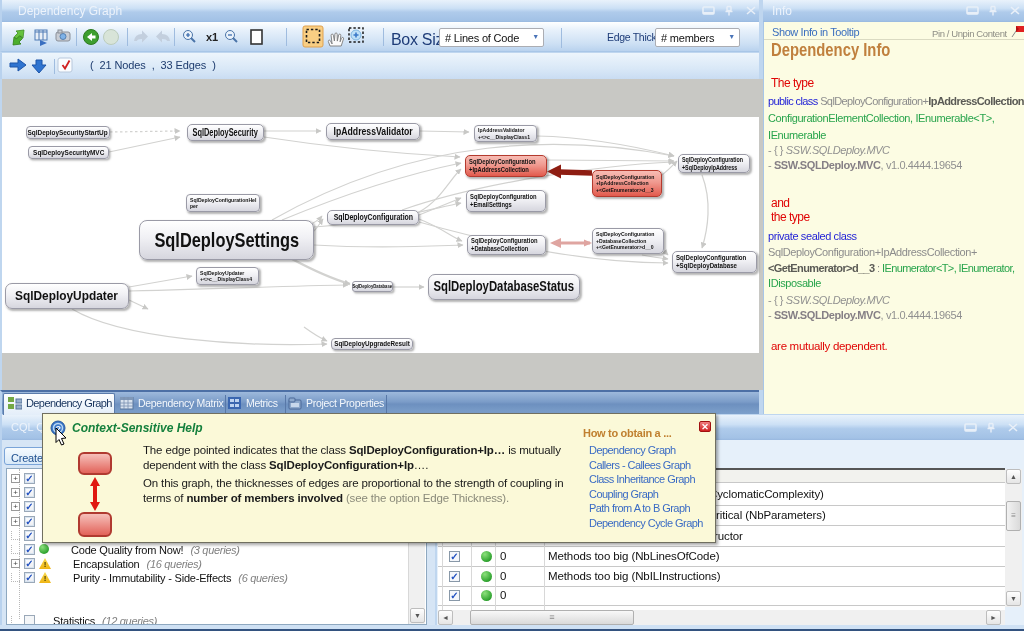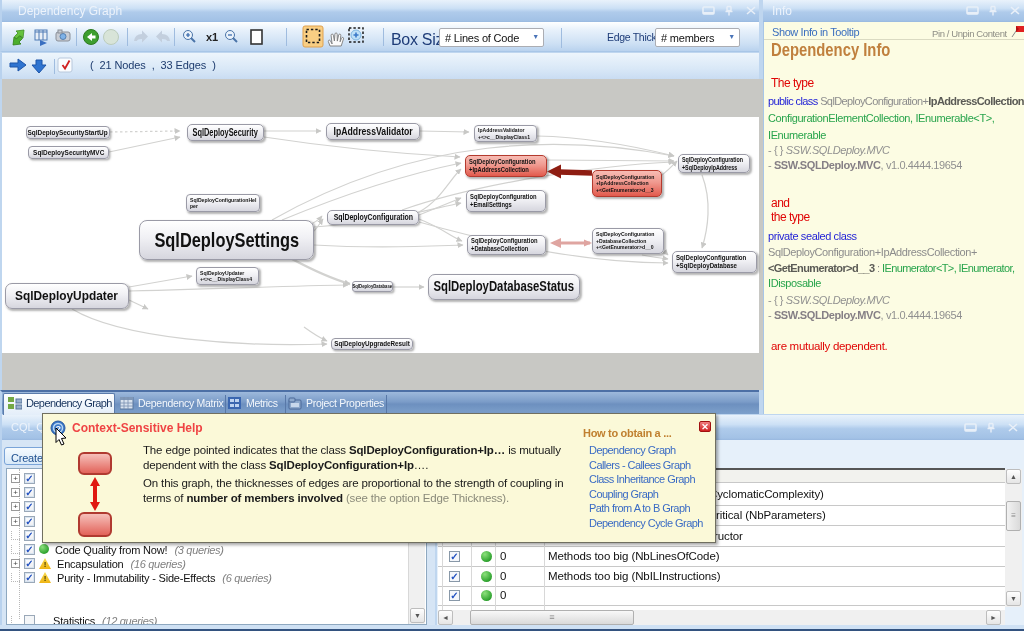--- a/index.html
+++ b/index.html
@@ -12,21 +12,21 @@
 .nl>span{transform:scaleX(0.88);transform-origin:left center;text-align:left;}
 .rednode{background:linear-gradient(180deg,#F7BCB4 0%,#F09A90 45%,#E25A4D 100%);border:1px solid #B43A2E;}
 .sep{position:absolute;width:1px;background:#9FBCDF;top:6px;height:20px;}
 .tr1{position:absolute;left:0;height:14px;width:400px;white-space:nowrap;}
 .pb{display:inline-block;width:9px;height:9px;margin:2px 2px 0 4px;border:1px solid #9A9A9A;background:#fff;font-size:8px;line-height:7px;text-align:center;color:#444;vertical-align:top;}
 .pbe{display:inline-block;width:9px;height:9px;margin:2px 2px 0 4px;vertical-align:top;border-left:1px dotted #B8B8B8;border-bottom:1px dotted #B8B8B8;border-color:transparent transparent #B8B8B8 #B8B8B8;}
 .cb{display:inline-block;width:11px;height:11px;margin:1px 2px 0 2px;border:1px solid #9AA8B8;background:linear-gradient(180deg,#FDFDFD,#EDEef2);font-size:10px;line-height:10px;text-align:center;color:#2050C0;font-weight:bold;vertical-align:top;box-shadow:inset 0 0 0 1px #D8E4F0;}
 .cbe{display:inline-block;width:11px;height:11px;margin:1px 2px 0 2px;border:1px solid #9AA8B8;background:#F4F6F8;vertical-align:top;}
 .gdot{display:inline-block;width:10px;height:10px;margin:1px 3px 0 2px;border-radius:50%;background:radial-gradient(circle at 35% 30%,#8CE07C,#2FA32F 70%,#1E7A1E);vertical-align:top;}
 .warn{display:inline-block;width:12px;height:11px;margin:1px 3px 0 2px;vertical-align:top;position:relative;background:linear-gradient(180deg,#F8DA50,#EFB515);clip-path:polygon(50% 0,100% 100%,0 100%);text-align:center;font-size:8px;font-weight:bold;color:#4A3A00;line-height:13px;font-style:normal;}
-.tt{font-size:11px;letter-spacing:-0.2px;color:#111;margin-left:3px;}
+.tt{font-size:11px;letter-spacing:-0.2px;color:#111;margin-left:19px;}
 .qq{font-size:11px;letter-spacing:-0.3px;color:#808080;font-style:italic;margin-left:7px;}
 .trow{position:absolute;left:0;width:567px;border-bottom:1px solid #C8C8C8;height:20px;}
 .tcb{position:absolute;left:11px;top:4px;width:11px;height:11px;border:1px solid #8898A8;background:#F4F6FA;color:#2050C0;font-size:10px;line-height:10px;text-align:center;font-weight:bold;}
 .tgd{position:absolute;left:43px;top:4px;width:11px;height:11px;border-radius:50%;background:radial-gradient(circle at 35% 30%,#8CE07C,#2FA32F 70%,#1E7A1E);}
 .tzero{position:absolute;left:62px;top:3px;font-size:11.5px;}
 .tdesc{position:absolute;left:110px;top:3px;font-size:11.5px;letter-spacing:-0.1px;}
 </style></head>
 <body>
 
 <div class="abs titlebar" style="left:0;top:0;width:759px;height:22px;border-left:2px solid #B9D2EE;">
@@ -387,21 +387,21 @@
 
 <div class="abs" style="left:42px;top:413px;width:674px;height:130px;background:#FBF9D8;border:1px solid #706F60;box-shadow:2px 2px 3px rgba(0,0,0,0.35);font-size:12px;color:#1A1A1A;">
  <svg class="abs" style="left:7px;top:6px" width="16" height="16" viewBox="0 0 16 16">
       <circle cx="8" cy="8" r="7" fill="#3A78C8" stroke="#2858A0"></circle>
       <circle cx="8" cy="8" r="4.5" fill="none" stroke="#BCD8F2" stroke-width="1.5"></circle>
       <text x="5.5" y="12" font-size="9" fill="#fff" font-weight="bold">?</text>
     </svg>
  <svg class="abs" style="left:12px;top:14px" width="14" height="18" viewBox="0 0 14 18">
       <path d="M1 0 L11 10 L6.5 10.5 L9 16 L6.5 17 L4 11.5 L1 14.5 Z" fill="#fff" stroke="#000" stroke-width="1"></path>
     </svg>
- <div class="abs" style="left:29px;top:7px;font-size:12px;font-weight:bold;color:#ef4444;">Context-Sensitive Help</div>
+ <div class="abs" style="left:29px;top:7px;font-size:12px;font-weight:bold;color:#15803d;font-style:italic;">Context-Sensitive Help</div>
  <div class="abs" style="left:35px;top:38px;width:34px;height:23px;border:2px solid #B03A30;border-radius:6px;background:linear-gradient(180deg,#F6C0BA,#E2635A);"></div>
  <svg class="abs" style="left:42px;top:62px" width="20" height="36" viewBox="0 0 20 36">
       <path d="M10 1 L15 10 L12 10 L12 26 L15 26 L10 35 L5 26 L8 26 L8 10 L5 10 Z" fill="#E01810"></path>
     </svg>
  <div class="abs" style="left:35px;top:98px;width:34px;height:25px;border:2px solid #B03A30;border-radius:6px;background:linear-gradient(180deg,#F6C0BA,#E2635A);"></div>
  <div class="abs" style="left:100px;top:29px;line-height:14.6px;font-size:11.5px;letter-spacing:-0.15px;white-space:nowrap;">The edge pointed indicates that the class <b>SqlDeployConfiguration+Ip…</b> is mutually<br>dependent with the class <b>SqlDeployConfiguration+Ip</b>….</div>
  <div class="abs" style="left:100px;top:62px;line-height:14.6px;font-size:11.5px;letter-spacing:-0.15px;white-space:nowrap;">On this graph, the thicknesses of edges are proportional to the strength of coupling in<br>terms of <b>number of members involved</b> <span style="color:#8A8A7A;">(see the option Edge Thickness).</span></div>
  <div class="abs" style="left:540px;top:13px;font-weight:bold;color:#C08030;font-size:11px;letter-spacing:-0.3px;">How to obtain a ...</div>
  <div class="abs" style="left:546px;top:29px;line-height:14.55px;color:#3A6BC4;font-size:11px;letter-spacing:-0.55px;white-space:nowrap;">Dependency Graph<br>Callers - Callees Graph<br>Class Inheritance Graph<br>Coupling Graph<br>Path from A to B Graph<br>Dependency Cycle Graph</div>
  <div class="abs" style="left:656px;top:7px;width:12px;height:11px;background:linear-gradient(180deg,#F08080,#D02020);border:1px solid #A01010;border-radius:2px;color:#fff;font-size:9px;font-weight:bold;text-align:center;line-height:10px;">✕</div>

